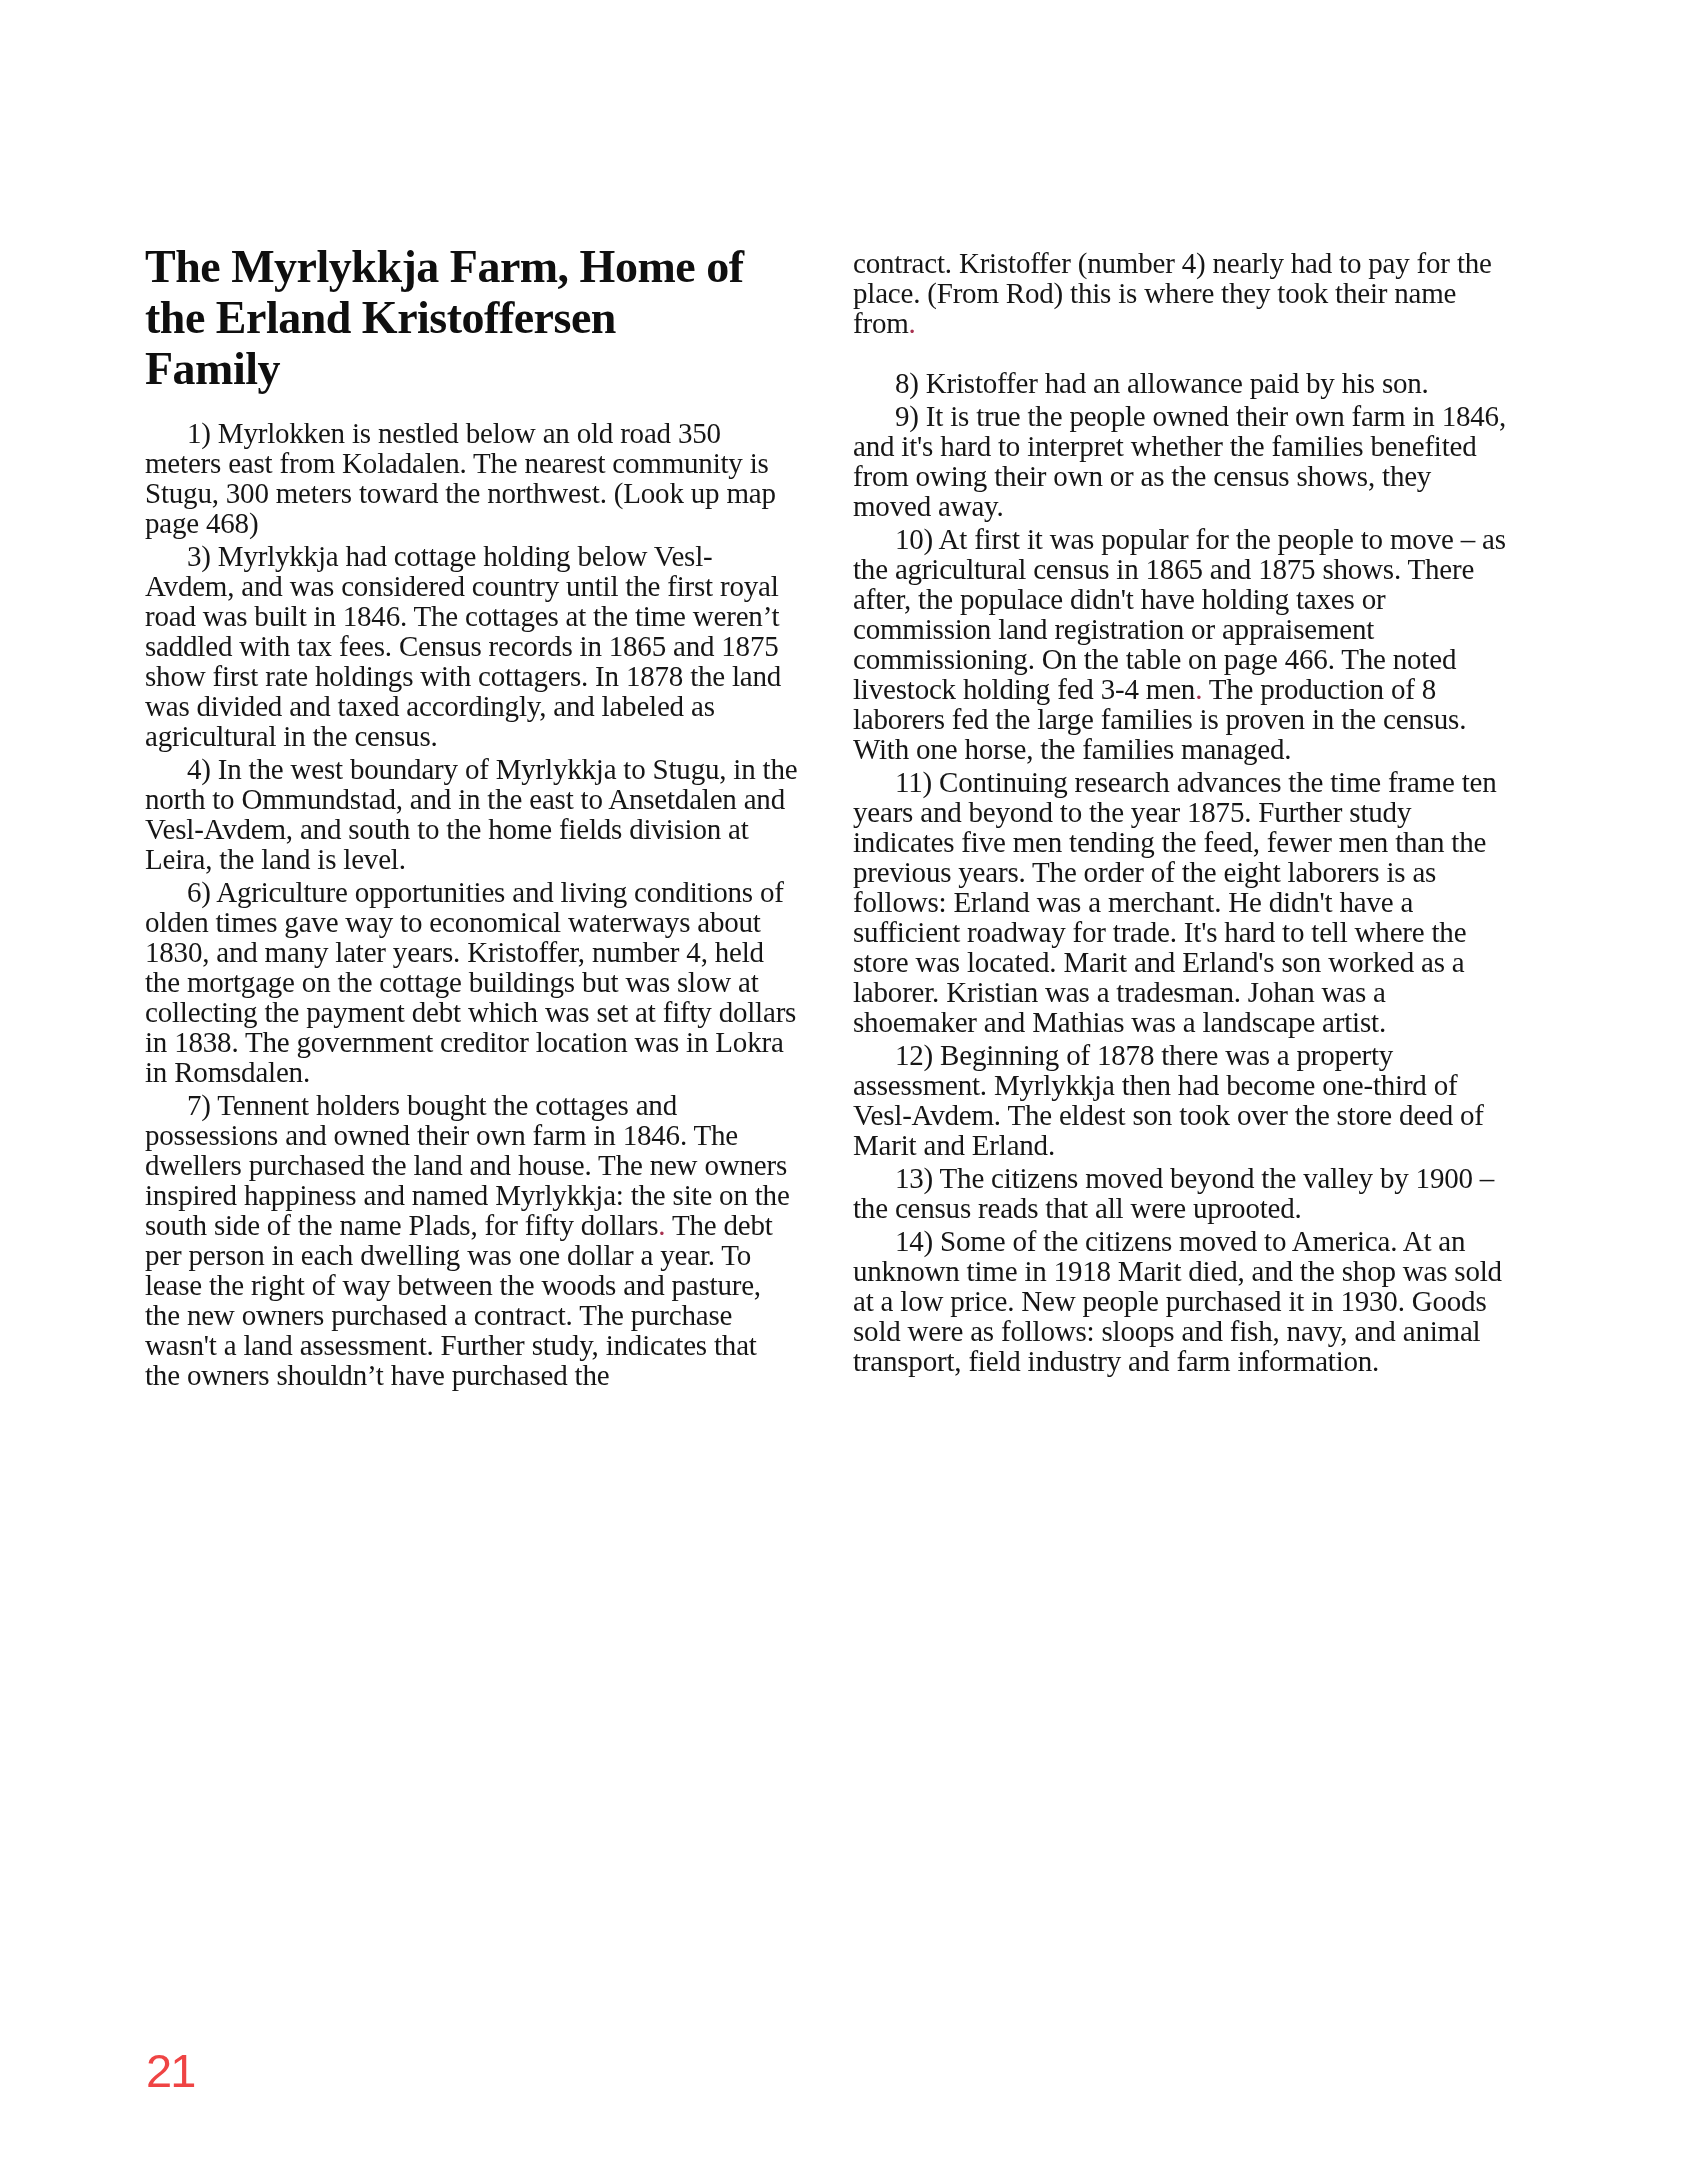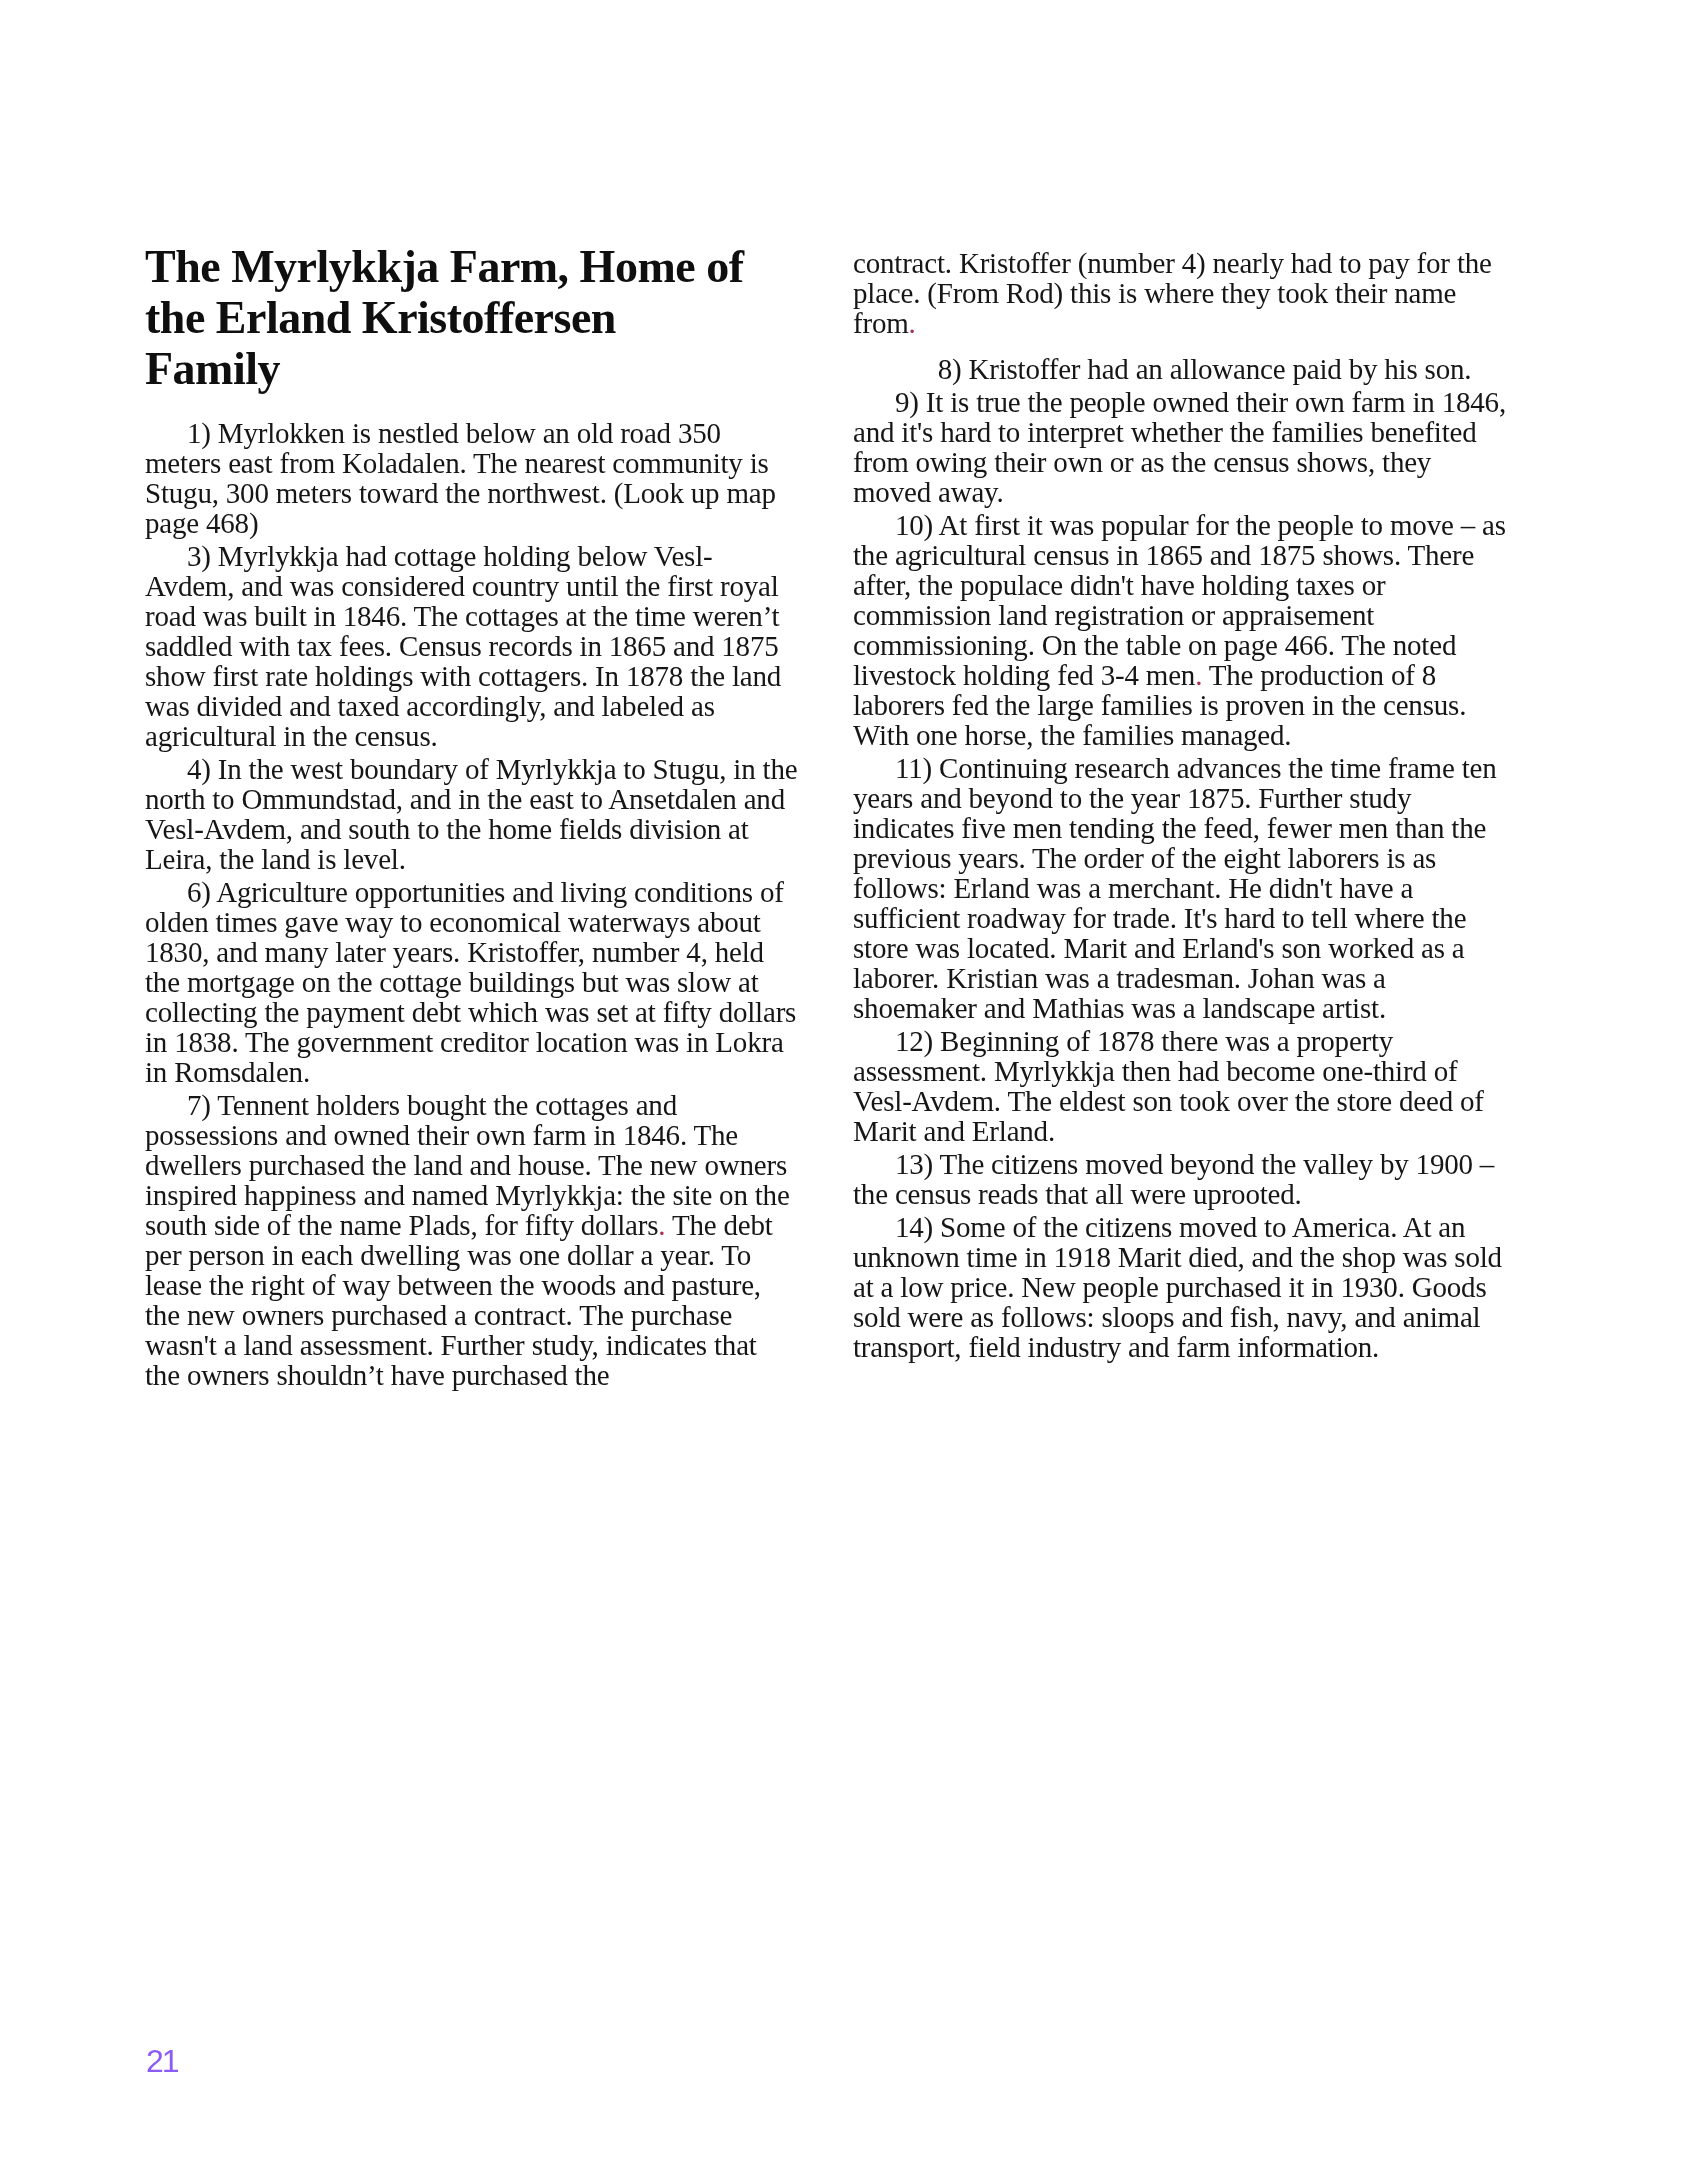--- a/index.html
+++ b/index.html
@@ -44,31 +44,30 @@
     line-height: 30px;
     text-indent: 42px;
     letter-spacing: -0.2px;
     color: #161616;
     font-family: Liberation Serif, serif;
   }
   p.para.noindent {
     text-indent: 0;
   }
   p.para.gap-top {
-    margin-top: 16px;
-    text-align: center;
+    margin-top: 30px;
   }
   .page-number {
     position: absolute;
     left: 146px;
     top: 2043px;
     font-family: "Liberation Sans", sans-serif;
-    font-size: 32px;
+    font-size: 47px;
     letter-spacing: -2px;
-    color: #8b5cf6;
+    color: #ef4444;
   }
 </style>
 </head>
 <body>
 
 <div class="page">
   <div class="col col-left">
     <h1 class="title">The Myrlykkja Farm, Home of
 the Erland Kristoffersen
 Family</h1>

